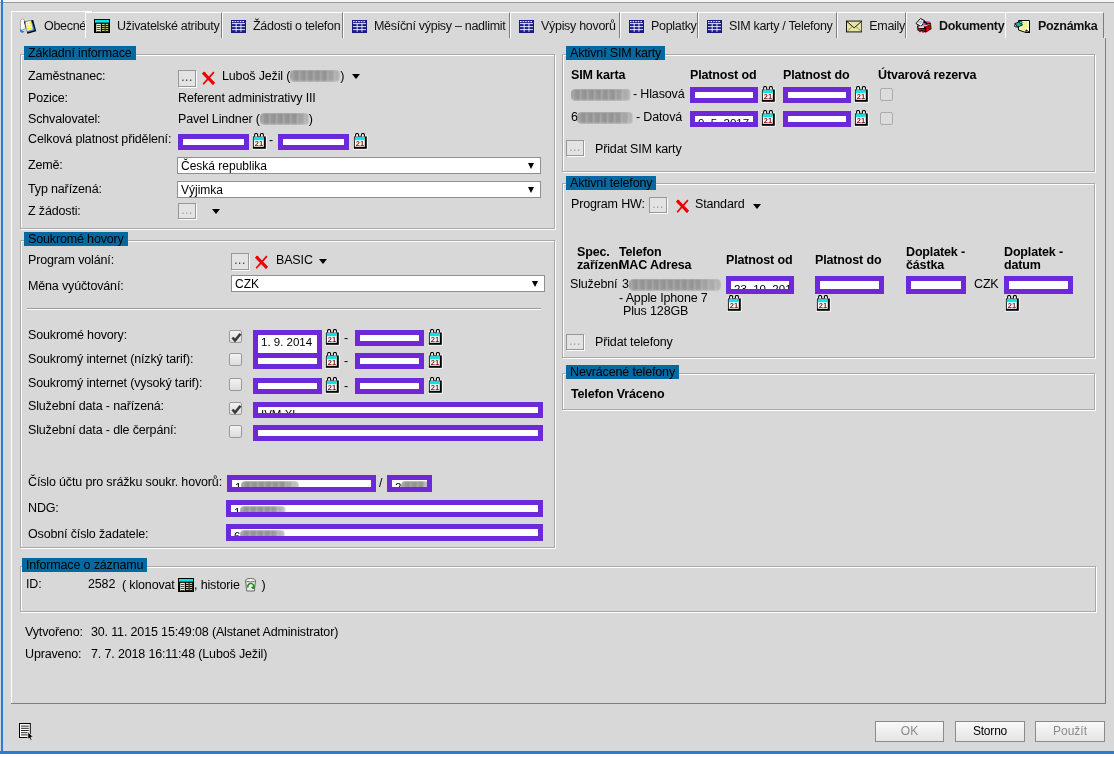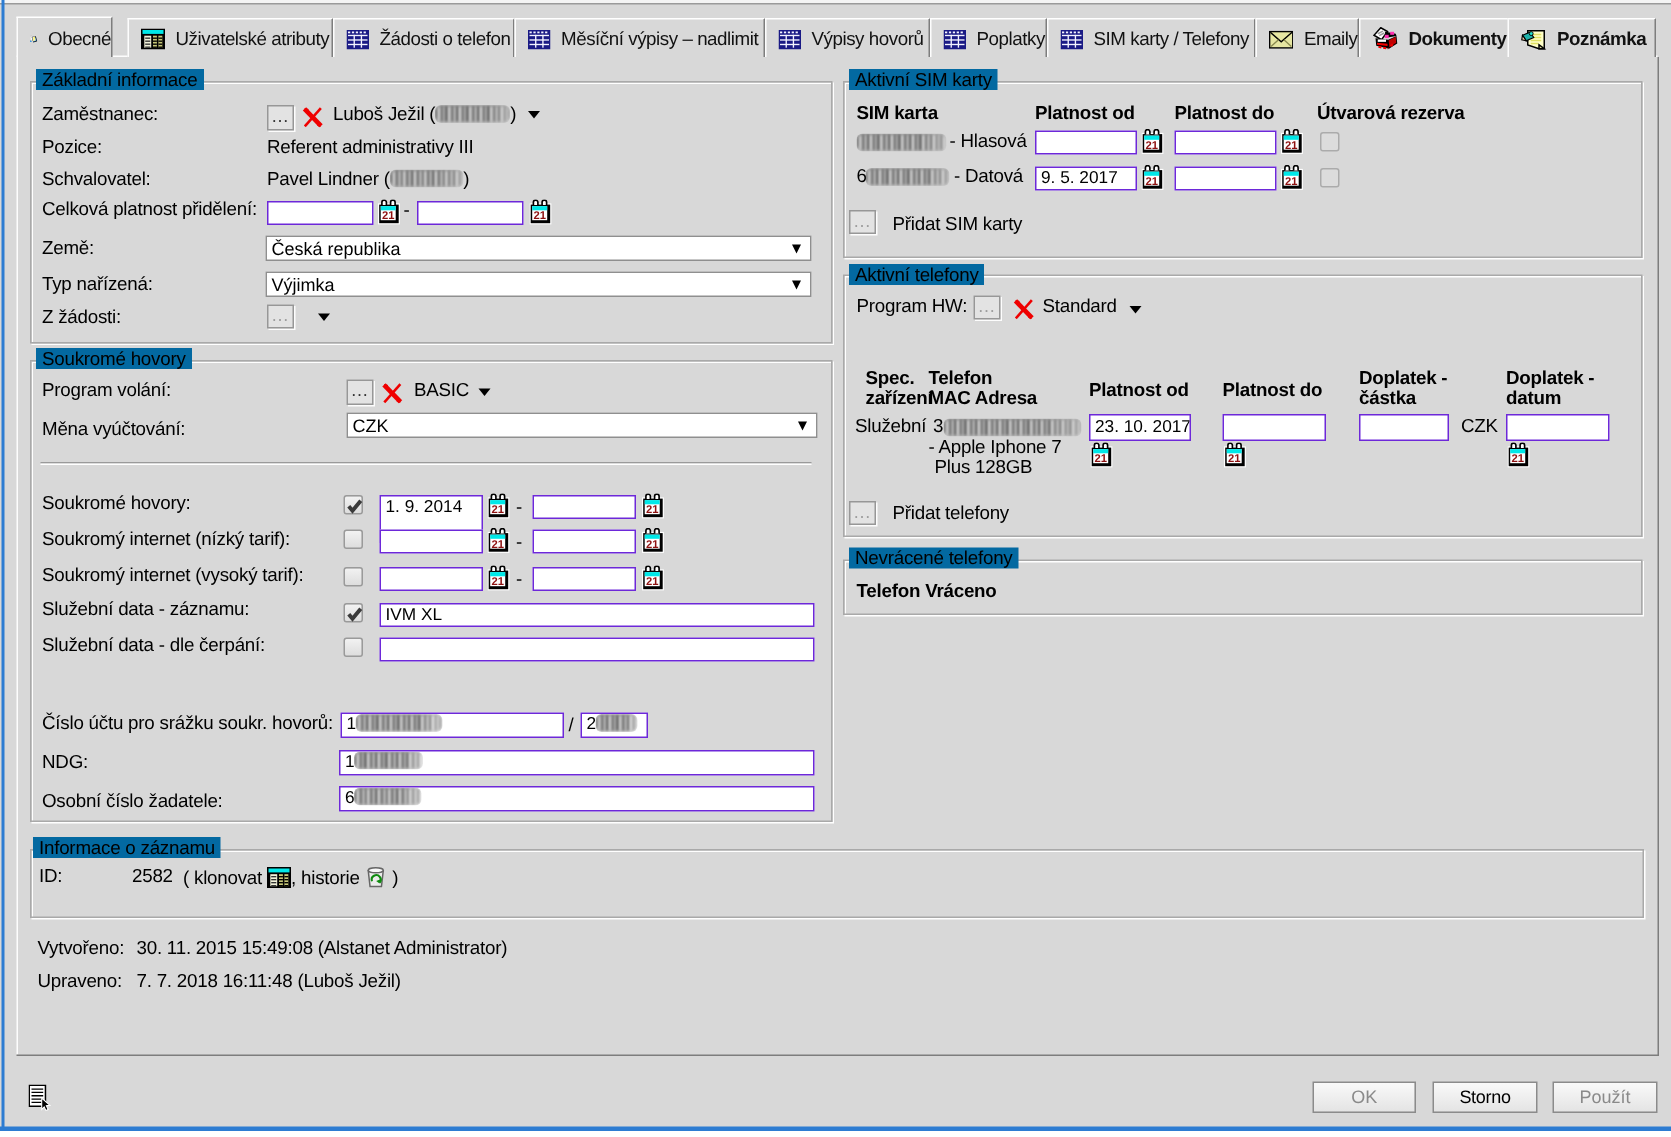--- a/index.html
+++ b/index.html
@@ -1,20 +1,20 @@
 <!DOCTYPE html>
 <html><head><meta charset="utf-8"><title>AlstaNet</title>
 <style>
 *{margin:0;padding:0;box-sizing:border-box}
 html,body{width:1114px;height:758px;overflow:hidden;background:#fff;font-family:"Liberation Sans",sans-serif}
 #win{position:absolute;left:0;top:0;width:1114px;height:758px}
 .abs{position:absolute}
 .lbl{position:absolute;font-size:12.5px;letter-spacing:-0.15px;color:#000;white-space:nowrap}
 .b{font-weight:bold}
-.inp{position:absolute;background:#fff;border:1px solid #6d28d9;font-size:11.5px;color:#000;padding:0 1px 0 3px;white-space:nowrap;overflow:hidden;line-height:14px}
+.inp{position:absolute;background:#fff;border:5px solid #6d28d9;font-size:11.5px;color:#000;padding:0 1px 0 3px;white-space:nowrap;overflow:hidden;line-height:14px}
 .sel{position:absolute;background:#fff;border:1px solid #8f8f8f;font-size:12px;color:#000;padding:1px 0 0 3px;white-space:nowrap}
 .sel:after{content:"";position:absolute;right:6px;top:5px;border-left:3px solid transparent;border-right:3px solid transparent;border-top:6px solid #000}
 .dots{position:absolute;background:#e3e3e3;border:1px solid #979797;box-shadow:1px 1px 0 #fdfdfd;color:#333;font-size:12px;text-align:center;line-height:13px;letter-spacing:0.5px}
 .dots.d{color:#9d9d9d}
 .tri{position:absolute;width:0;height:0;border-left:4px solid transparent;border-right:4px solid transparent;border-top:5px solid #000}
 .fs{position:absolute;border:1px solid #a9a9a9;box-shadow:1px 1px 0 #fff,inset 1px 1px 0 #fff}
 .leg{position:absolute;background:#0369a1;font-size:12.5px;letter-spacing:-0.15px;color:#000;padding:0 4px;white-space:nowrap}
 .blur{position:absolute;border-radius:4px;background:repeating-linear-gradient(90deg,#606060 0 1px,#cfcfcf 2px 3px,#787878 4px 5px,#bdbdbd 6px 7px);box-shadow:inset 0 1px 1px #858585,inset 0 -1px 1px #b0b0b0;filter:blur(0.8px);height:12px;-webkit-mask-image:linear-gradient(90deg,#000 72%,rgba(0,0,0,0.5))}
 .cbx{position:absolute;width:13px;height:13px;border:1px solid #9a9a9a;border-radius:2px;background:linear-gradient(#f2f2f2,#dddddd)}
 .cbx svg{position:absolute;left:0px;top:0px}
@@ -31,21 +31,21 @@
  <div class="abs" style="left:0;top:2px;width:1114px;height:1px;background:#9a9a9a"></div>
  <div class="abs" style="left:1px;top:0;width:2px;height:752px;background:#2d7cd2"></div>
  <div class="abs" style="left:0;top:751px;width:1114px;height:3px;background:#2d7cd2"></div>
 
  <div class="abs" style="left:11px;top:37px;width:1094px;height:1px;background:#fdfdfd"></div>
  <div class="abs" style="left:11px;top:37px;width:1px;height:666px;background:#fdfdfd"></div>
  <div class="abs" style="left:1105px;top:38px;width:1px;height:666px;background:#7d7d7d"></div>
  <div class="abs" style="left:11px;top:703px;width:1095px;height:1px;background:#7d7d7d"></div>
 
  <div id="tabs">
-  <div class="tab" style="left:11px;width:64px;top:11px;height:27px">
+  <div class="tab" style="left:11px;width:82px;top:11px;height:27px">
    <svg width="17" height="16" viewBox="0 0 17 16">
           <path d="M0.5 5.5 Q-0.5 1.5 2.3 0.8 Q4.8 1.2 5.2 4 L5.2 11 L0.5 12.5 Z" fill="#fff" stroke="#8a8a8a" stroke-width="0.7"></path>
           <path d="M0 11 L4.5 13.8 L2 15 L0 13.5 Z" fill="#1787e0"></path>
           <path d="M3.8 3.5 L13.2 2 L16.2 13.2 L7.5 15.8 Z" fill="#000"></path>
           <path d="M12.2 4.2 L14.8 12.2 L8 14.3 L7 12.8 L6 5 Z" fill="#1787e0"></path>
           <path d="M5.2 3.8 L11 2.5 L13 11.5 L6.8 13.2 Z" fill="#fff" stroke="#9a9a9a" stroke-width="0.6"></path>
           <g fill="#ffee00">
             <rect x="6.6" y="4.6" width="1.9" height="1.7"></rect>
             <rect x="9.3" y="4.1" width="1.9" height="1.7"></rect>
             <rect x="6.9" y="7.2" width="1.9" height="1.7"></rect>
@@ -342,21 +342,21 @@
   <div class="inp" style="left:355px;top:378px;width:69px;height:16px"></div>
   <svg class="abs cal" style="left:428px;top:377px" width="15" height="17" viewBox="0 0 15 17">
         <rect x="0" y="2.6" width="14.6" height="14" fill="#fff"></rect>
         <rect x="0.8" y="3.4" width="13" height="12.4" fill="#000"></rect>
         <rect x="1.8" y="4.4" width="10" height="9.4" fill="#fff"></rect>
         <rect x="1.8" y="4.4" width="10" height="2.8" fill="#00e8e8"></rect>
         <path d="M2.6 3.6 V1.9 a1.5 1.5 0 0 1 3 0 V3.6" fill="#fff" stroke="#000" stroke-width="1.1"></path>
         <path d="M8.4 3.6 V1.9 a1.5 1.5 0 0 1 3 0 V3.6" fill="#fff" stroke="#000" stroke-width="1.1"></path>
         <text x="6.9" y="13" text-anchor="middle" font-size="7.5" font-weight="bold" fill="#8e1111" font-family="Liberation Sans">21</text>
       </svg>
-  <div class="lbl" style="left:28px;top:399px">Služební data - záznamu:</div>
+  <div class="lbl" style="left:28px;top:399px">Služební data - nařízená:</div>
   <div class="cbx" style="left:229px;top:402px">
         <svg width="13" height="13">
           <path d="M2.5 6.5 L5 9.5 L10.5 2.8" stroke="#3a3a3a" stroke-width="2.6" fill="none"></path>
         </svg>
       </div>
   <div class="inp" style="left:253px;top:402px;width:290px;height:16px">IVM XL</div>
   <div class="lbl" style="left:28px;top:423px">Služební data - dle čerpání:</div>
   <div class="cbx" style="left:229px;top:425px"></div>
   <div class="inp" style="left:253px;top:425px;width:290px;height:16px"></div>
   <div class="lbl" style="left:28px;top:475px">Číslo účtu pro srážku soukr. hovorů:</div>

